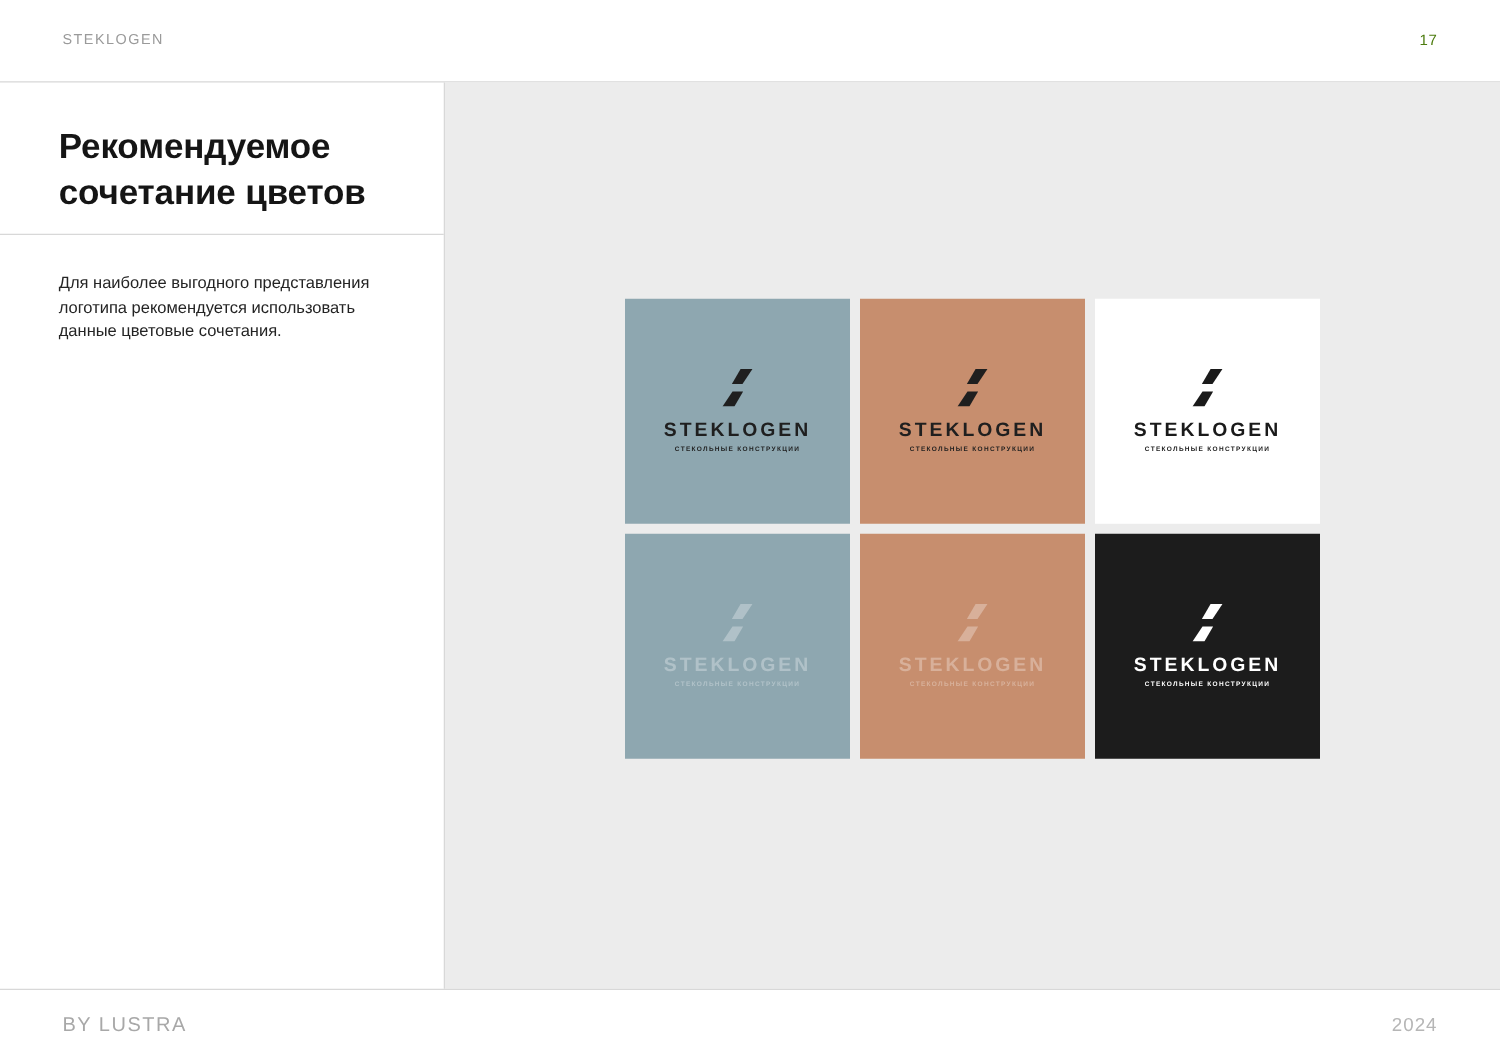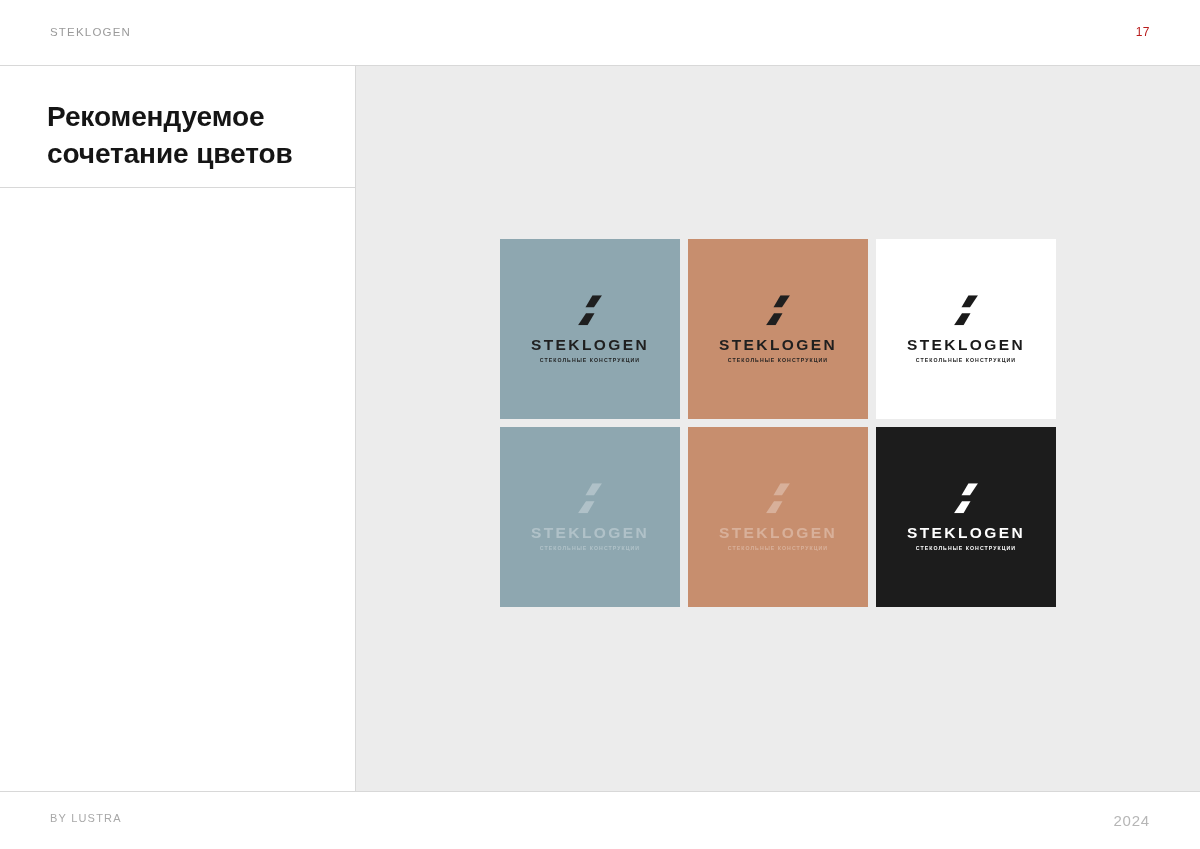--- a/index.html
+++ b/index.html
@@ -37,38 +37,38 @@
     font-size: 11.5px;
     letter-spacing: 1.2px;
     color: #9a9a9a;
     font-weight: 400;
   }
   .header-page-num {
     position: absolute;
     right: 50px;
     top: 25px;
     font-size: 12px;
-    color: #b91c1c;
+    color: #4d7c0f;
     letter-spacing: 0.5px;
   }
 
   
   .footer {
     position: absolute;
     bottom: 0; left: 0;
     width: 1200px;
     height: 58px;
     border-top: 1px solid #d8d8d8;
     box-sizing: border-box;
   }
   .footer-left {
     position: absolute;
     left: 50px;
     top: 20px;
-    font-size: 11px;
+    font-size: 16px;
     letter-spacing: 1.2px;
     color: #a8a8a8;
   }
   .footer-right {
     position: absolute;
     right: 50px;
     top: 20px;
     font-size: 15px;
     letter-spacing: 0.8px;
     color: #b6b6b6;
@@ -191,20 +191,21 @@
   </div>
 
   <div class="v-divider"></div>
 
   <div class="left-col">
     <div class="title-block">
       <div class="page-title" style="white-space: pre-line;">Рекомендуемое
 сочетание цветов</div>
     </div>
     <div class="body-text">
+      <p>Для наиболее выгодного представления логотипа рекомендуется использовать данные цветовые сочетания.</p>
     </div>
   </div>
 
   <div class="right-panel">
     <div class="swatch-grid">
 
       <div class="swatch" id="sw0" style="background: rgb(142, 167, 176); color: rgb(31, 31, 31);">
         <div class="logo-lockup">
           <svg class="logo-mark" viewBox="0 0 26 30" aria-hidden="true">
             <path d="M15.5 0 L25 0 L17 12 L8.5 12 Z" fill="currentColor"></path>

